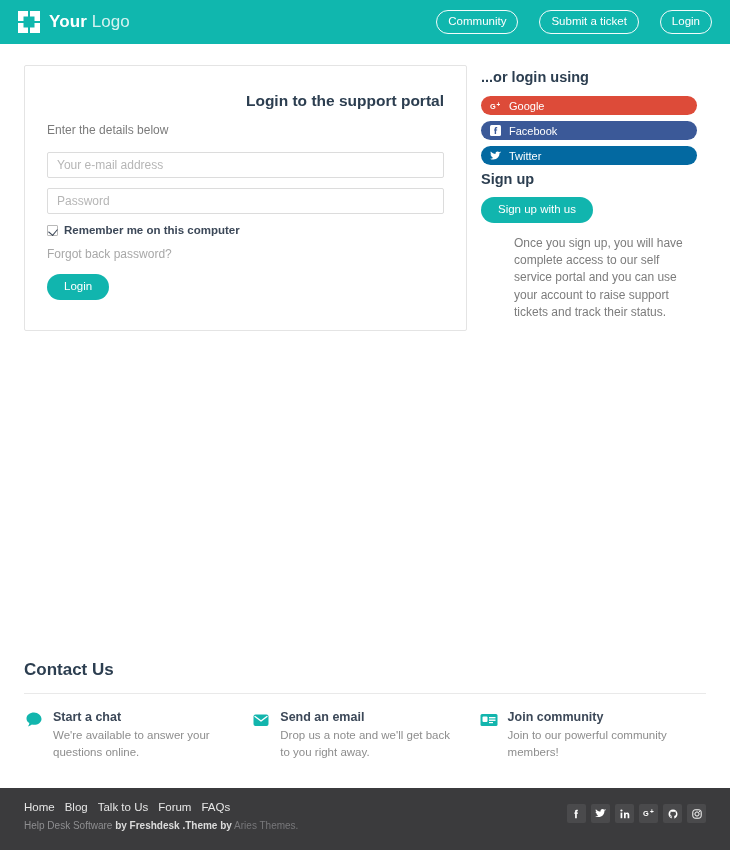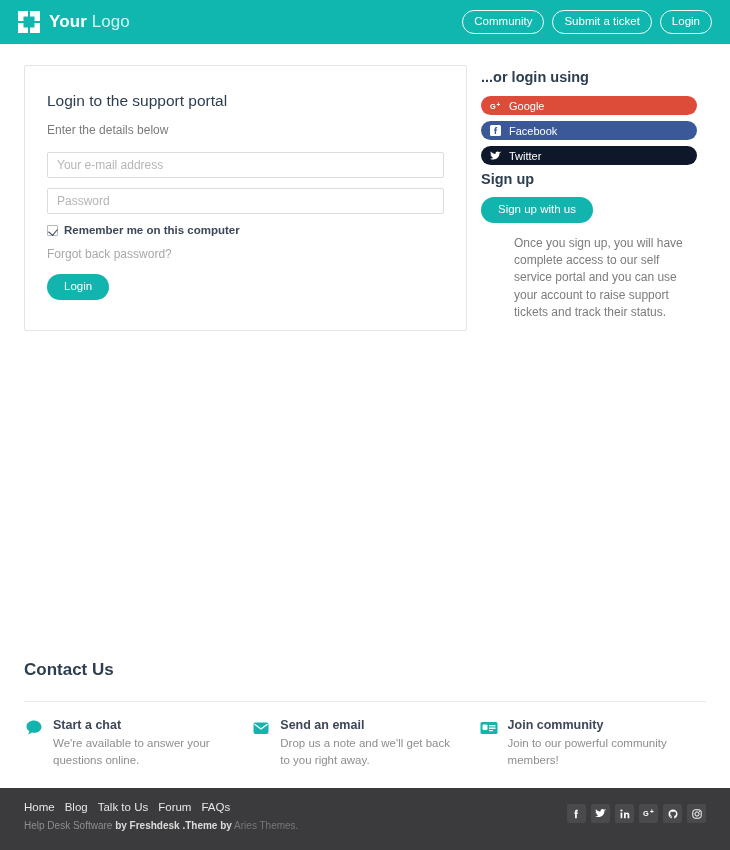--- a/index.html
+++ b/index.html
@@ -38,21 +38,21 @@
   }
   .logo-mark span:nth-child(1){ clip-path: polygon(0 0,100% 0,100% 55%,55% 55%,55% 100%,0 100%); }
   .logo-mark span:nth-child(2){ clip-path: polygon(0 0,100% 0,100% 100%,45% 100%,45% 55%,0 55%); }
   .logo-mark span:nth-child(3){ clip-path: polygon(0 0,55% 0,55% 45%,100% 45%,100% 100%,0 100%); }
   .logo-mark span:nth-child(4){ clip-path: polygon(45% 0,100% 0,100% 100%,0 100%,0 45%,45% 45%); }
 
   .brand-text { font-size: 17px; color: #ffffff; letter-spacing: .1px; }
   .brand-text b { font-weight: bold; }
   .brand-text i { font-style: normal; opacity: .82; }
 
-  .nav-buttons { display: flex; gap: 8px; padding-left: 37px; }
+  .nav-buttons { display: flex; gap: 21px; padding-left: 37px; }
   .pill {
     border: 1px solid rgba(255,255,255,.95);
     color: #ffffff;
     border-radius: 14px;
     font-size: 11.5px;
     padding: 5px 11px 5px 11px;
     line-height: 1;
     background: transparent;
     cursor: pointer;
     white-space: nowrap;
@@ -70,22 +70,23 @@
     width: 443px;
     border: 1px solid #e4e4e4;
     background: #fff;
     border-radius: 2px;
     padding: 26px 22px 30px 22px;
     min-height: 240px;
   }
   .card-title {
     font-size: 15.5px;
     color: #2c3e50;
-    font-weight: normal;
+    font-weight: bold;
     margin-bottom: 13px;
+    text-align: right;
   }
   .card-sub {
     font-size: 12px;
     color: #7b7b7b;
     margin-bottom: 15px;
   }
   .field {
     width: 100%;
     height: 26px;
     border: 1px solid #dcdcdc;
@@ -201,21 +202,21 @@
   
   .contact {
     position: absolute;
     left: 24px; right: 24px;
     top: 660px;
   }
   .contact-title {
     font-size: 17px;
     color: #2c3e50;
     font-weight: bold;
-    padding-bottom: 21px;
+    padding-bottom: 13px;
     border-bottom: 1px solid #e9e9e9;
   }
   .contact-grid {
     display: flex;
     padding-top: 16px;
   }
   .contact-col { width: 33.33%; display: flex; gap: 9px; padding-right: 22px; }
   .c-ico { flex: 0 0 auto; width: 20px; height: 20px; color: #12b5ad; }
   .c-ico svg { display: block; }
   .c-title { font-size: 12.5px; color: #3c4858; font-weight: bold; margin-bottom: 3px; }
@@ -311,21 +312,21 @@
     <button class="social-btn" style="background:#3b5998">
       <span class="social-ico">
         <svg width="11" height="11" viewBox="0 0 11 11">
             <rect width="11" height="11" rx="1.5" fill="#fff"></rect>
             <path d="M7.1 5.5h-1v3.6H4.7V5.5H4V4.4h.7v-.8c0-.7.3-1.5 1.5-1.5h1v1.1h-.7c-.1 0-.3.1-.3.4v.8h1l-.1 1.1z" fill="#3b5998"></path>
           </svg>
       </span>
       <span>Facebook</span>
     </button>
 
-    <button class="social-btn" style="background:#0f172a">
+    <button class="social-btn" style="background:#0369a1">
       <span class="social-ico">
         <svg width="12" height="10" viewBox="0 0 12 10">
             <path d="M12 1.2c-.4.2-.9.3-1.4.4.5-.3.9-.8 1.1-1.4-.5.3-1 .5-1.6.6C9.6.3 9 0 8.3 0 7 0 6 1 6 2.3c0 .2 0 .4.1.5C4.1 2.7 2.2 1.7.9.2c-.2.4-.3.8-.3 1.2 0 .8.4 1.5 1 1.9-.4 0-.8-.1-1.1-.3 0 1.1.8 2.1 1.9 2.3-.2.1-.4.1-.6.1-.1 0-.3 0-.4-.1.3.9 1.1 1.6 2.1 1.6-.8.6-1.8 1-2.9 1H0c1 .7 2.3 1 3.6 1 4.4 0 6.8-3.6 6.8-6.8v-.3c.5-.3.9-.8 1.2-1.3z" fill="#fff"></path>
           </svg>
       </span>
       <span>Twitter</span>
     </button>
 
     <div class="signup-head">Sign up</div>
     <button class="btn-teal">Sign up with us</button>

